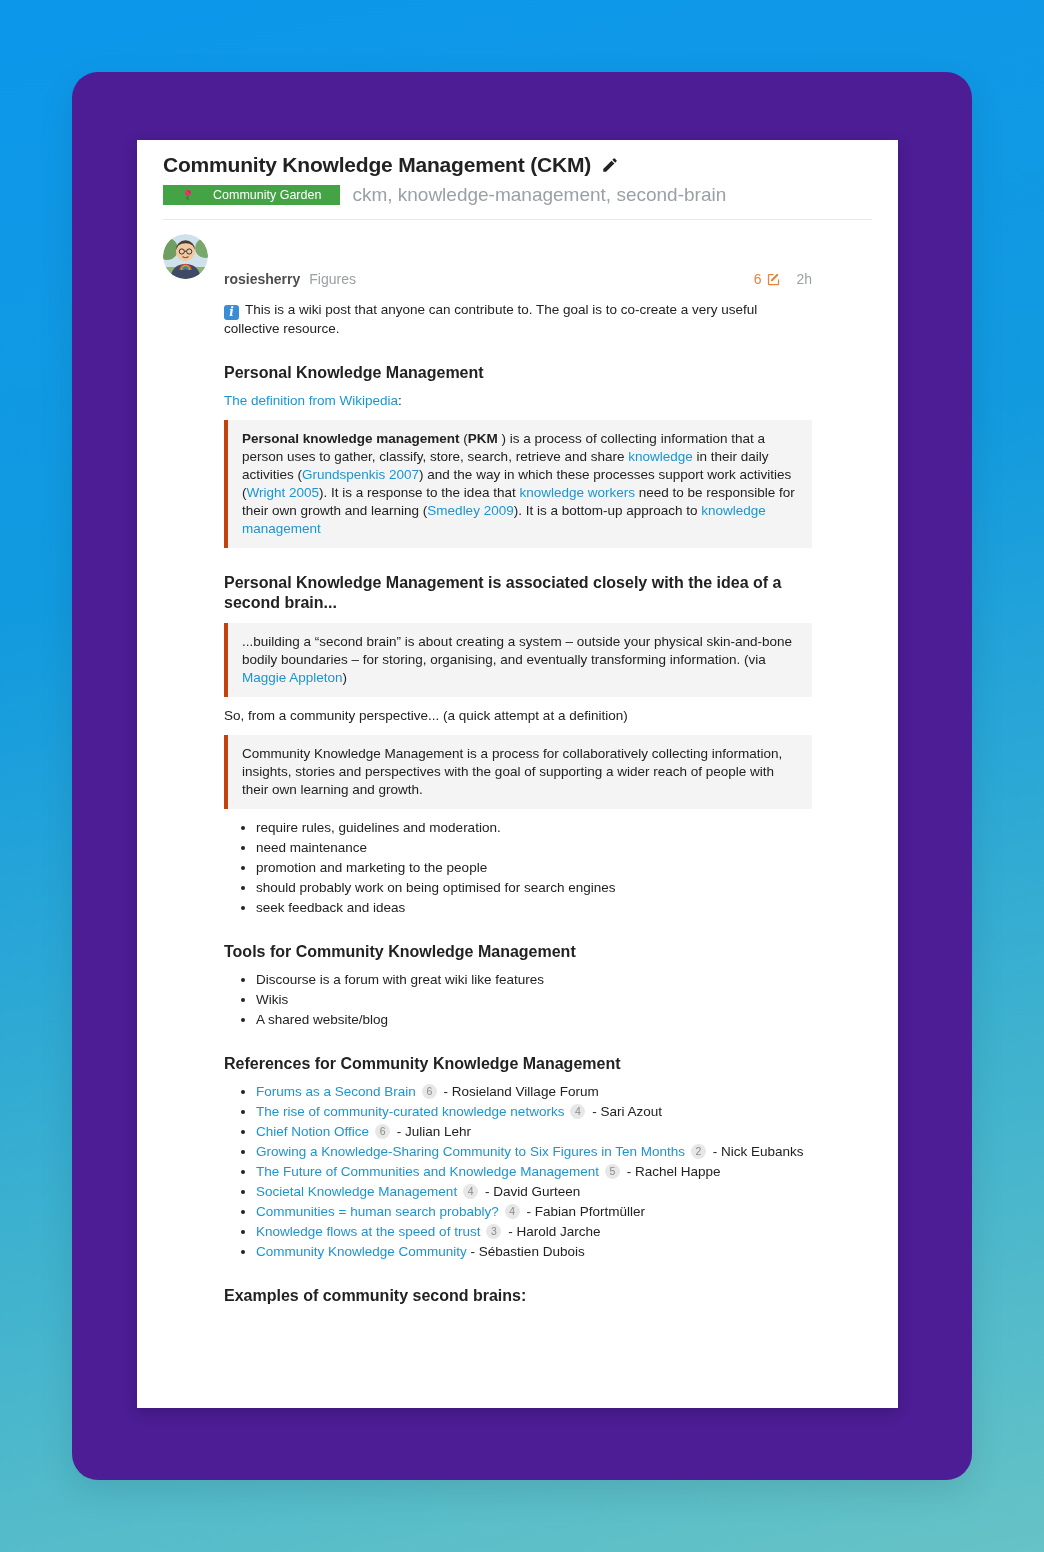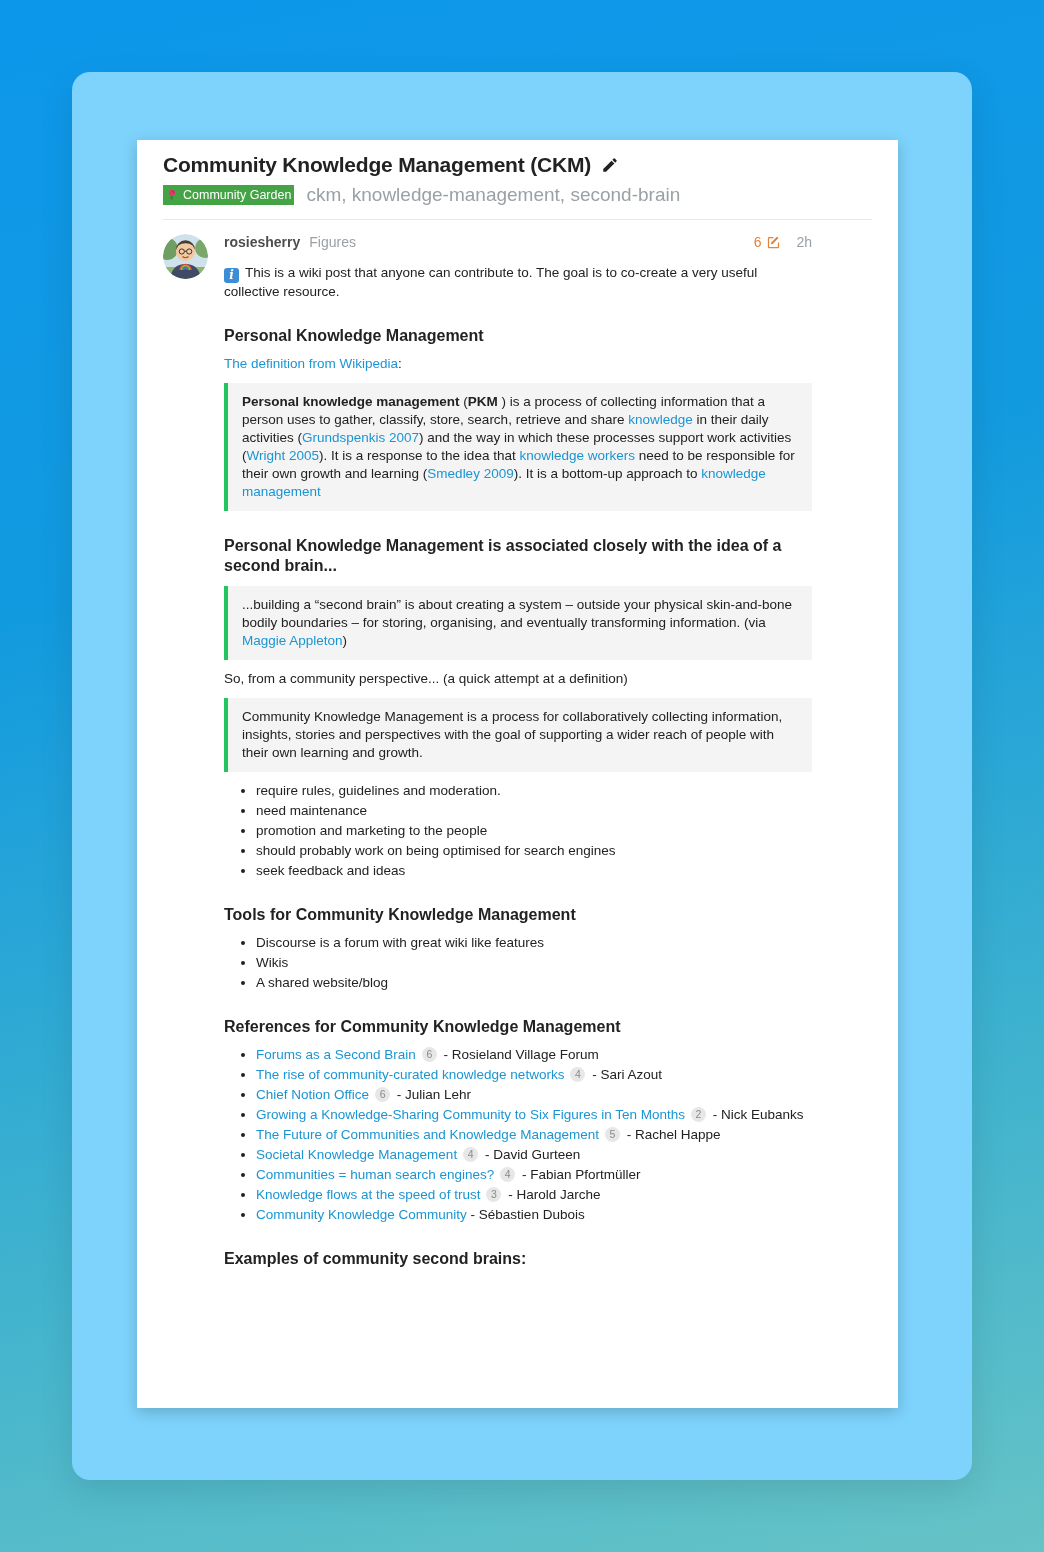--- a/index.html
+++ b/index.html
@@ -3,55 +3,55 @@
 <meta charset="utf-8">
 <style>
   html,body{margin:0;padding:0;}
   body{
     width:1044px;height:1552px;position:relative;overflow:hidden;
     font-family:"Liberation Sans",sans-serif;
     background:linear-gradient(168deg,#0d97eb 0%,#129adf 35%,#3db1cf 70%,#66c3c6 100%);
   }
   .outer-card{
     position:absolute;left:72px;top:72px;width:900px;height:1408px;
-    background:#7dd3fc;border-radius:18px;box-shadow:0 12px 34px rgba(0,0,0,.10);
+    background:#4c1d95;border-radius:26px;box-shadow:0 12px 34px rgba(0,0,0,.10);
   }
   .forum-panel{
     position:absolute;left:65px;top:68px;width:761px;height:1268px;
     background:#fff;box-shadow:0 4px 14px rgba(0,0,0,.20);
     box-sizing:border-box;padding:13px 26px 0 26px;overflow:hidden;
   }
   
   .topic-title-row{display:flex;align-items:center;gap:10px;}
   .topic-title{font-size:21px;font-weight:bold;color:#222;letter-spacing:-.2px;}
   .wiki-edit{display:inline-flex;align-items:center;color:#222;cursor:pointer;}
   .topic-meta{display:flex;align-items:center;gap:12px;margin-top:7px;}
   .category-badge{
-    display:inline-flex;align-items:center;gap:5px;
+    display:inline-flex;align-items:center;gap:19px;
     background:var(--category-badge,#44a344);color:#fff;
-    font-size:12.5px;padding:3px 3px;cursor:pointer;
+    font-size:12.5px;padding:3px 19px;cursor:pointer;
   }
   .topic-tags{color:#9aa0a4;font-size:19px;cursor:pointer;}
   .header-divider{border-bottom:1px solid #e9e9e9;margin-top:13px;}
   
   .post{display:flex;gap:16px;margin-top:14px;}
   .avatar{width:45px;height:45px;border-radius:50%;flex:none;cursor:pointer;overflow:hidden;}
-  .post-main{width:588px;}
+  .post-main{width:588px;margin-top:37px;}
   .post-meta{display:flex;align-items:center;font-size:14px;line-height:17px;}
   .author{font-weight:bold;color:#4d4d4d;cursor:pointer;}
   .role{color:#9aa0a4;margin-left:9px;}
   .meta-right{margin-left:auto;display:flex;align-items:center;gap:15px;}
   .edits{color:var(--edit-indicator,#e8823a);display:inline-flex;align-items:center;gap:5px;font-size:14px;cursor:pointer;}
   .time{color:#9aa0a4;}
   
   .post-body{margin-top:13px;font-size:13.5px;color:#222;line-height:18px;}
   .post-body p{margin:9px 0;}
   .post-body h3{font-size:16px;font-weight:bold;color:#222;margin:25px 0 8px 0;line-height:20px;}
   .post-body blockquote{
-    margin:10px 0;background:#f4f4f4;border-left:4px solid #22c55e;
+    margin:10px 0;background:#f4f4f4;border-left:4px solid #c2410c;
     padding:10px 14px;color:#222;
   }
   .post-body ul{margin:9px 0;padding-left:32px;}
   .post-body li{margin:2px 0;}
   a.t-link{color:var(--link,#1b95d2);text-decoration:none;cursor:pointer;}
   .wiki-notice{margin-top:0;}
   .info-icon{
     display:inline-block;width:15px;height:15px;border-radius:3px;
     background:var(--info-icon,#3b8ed6);color:#fff;text-align:center;line-height:15px;
     font-family:"DejaVu Serif",serif;font-style:italic;font-weight:bold;font-size:12px;
@@ -166,21 +166,21 @@
           </ul>
 
           <h3>References for Community Knowledge Management</h3>
           <ul>
             <li><a href="#" class="t-link">Forums as a Second Brain</a><span class="count-badge">6</span> - Rosieland Village Forum</li>
             <li><a href="#" class="t-link">The rise of community-curated knowledge networks</a><span class="count-badge">4</span> - Sari Azout</li>
             <li><a href="#" class="t-link">Chief Notion Office</a><span class="count-badge">6</span> - Julian Lehr</li>
             <li><a href="#" class="t-link">Growing a Knowledge-Sharing Community to Six Figures in Ten Months</a><span class="count-badge">2</span> - Nick Eubanks</li>
             <li><a href="#" class="t-link">The Future of Communities and Knowledge Management</a><span class="count-badge">5</span> - Rachel Happe</li>
             <li><a href="#" class="t-link">Societal Knowledge Management</a><span class="count-badge">4</span> - David Gurteen</li>
-            <li><a href="#" class="t-link">Communities = human search engines?</a><span class="count-badge">4</span> - Fabian Pfortmüller</li>
+            <li><a href="#" class="t-link">Communities = human search probably?</a><span class="count-badge">4</span> - Fabian Pfortmüller</li>
             <li><a href="#" class="t-link">Knowledge flows at the speed of trust</a><span class="count-badge">3</span> - Harold Jarche</li>
             <li><a href="#" class="t-link">Community Knowledge Community</a> - Sébastien Dubois</li>
           </ul>
 
           <h3>Examples of community second brains:</h3>
         </div>
       </div>
     </div>
 
   </div>

